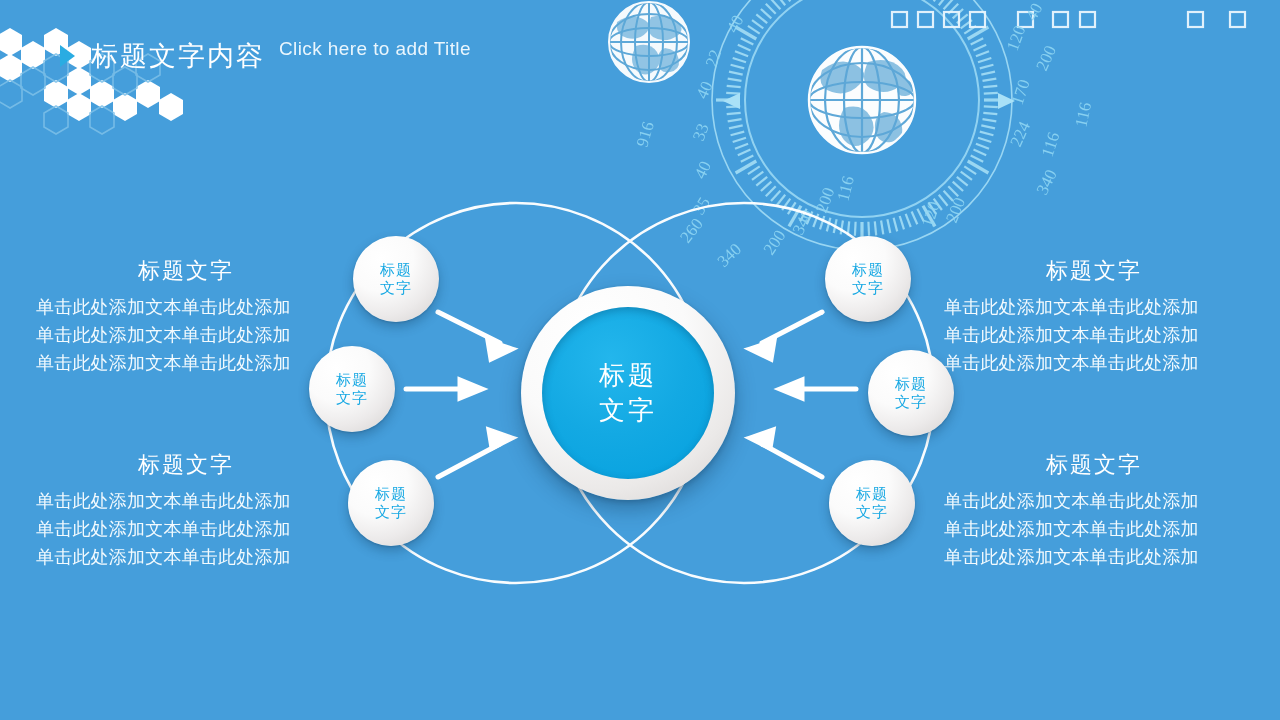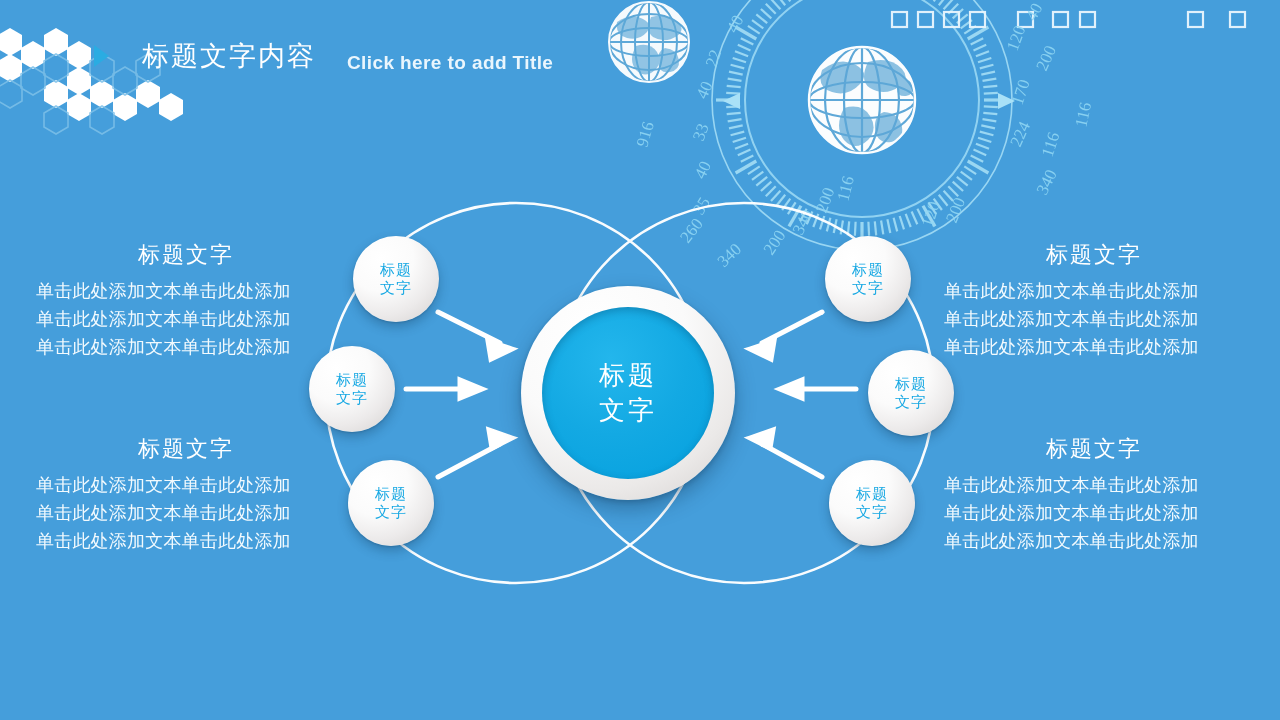--- a/index.html
+++ b/index.html
@@ -10,28 +10,28 @@
     position:relative;
   }
   #slide{position:absolute;inset:0;width:1280px;height:720px;overflow:hidden;}
 
   
   .deco{position:absolute;left:0;top:0;width:1280px;height:720px;pointer-events:none;}
 
   
   #header{position:absolute;left:0;top:0;width:560px;height:150px;}
   #hex-cluster{position:absolute;left:0;top:8px;width:200px;height:140px;}
-  #title-row{position:absolute;left:60px;top:38px;display:flex;align-items:flex-end;gap:31px;white-space:nowrap;margin-left:34px;}
+  #title-row{position:absolute;left:60px;top:38px;display:flex;align-items:flex-start;gap:14px;white-space:nowrap;}
   #tri-bullet{width:0;height:0;border-left:15px solid #2aace2;border-top:11px solid transparent;border-bottom:11px solid transparent;align-self:center;margin-right:2px;}
   #title-cn{color:#ffffff;font-size:27px;letter-spacing:2px;font-weight:400;}
-  #title-en{color:#eaf6fd;font-size:19px;letter-spacing:.4px;font-weight:700;}
+  #title-en{color:#eaf6fd;font-size:19px;letter-spacing:.4px;font-weight:400;}
 
   
   .txtblock{position:absolute;width:300px;}
-  .txtblock .bt{color:#ffffff;font-size:22px;letter-spacing:2px;margin-bottom:11px;line-height:1.1;}
+  .txtblock .bt{color:#ffffff;font-size:22px;letter-spacing:2px;margin-bottom:11px;line-height:1.1;margin-top:16px;}
   .txtblock .bl{color:#f2fafe;font-size:18px;line-height:1.55;letter-spacing:.2px;}
   #tb-tl{left:36px;top:243px;text-align:center;}
   #tb-tl .bt{text-align:center;}
   #tb-tl .bl{text-align:left;}
   #tb-bl{left:36px;top:437px;text-align:center;}
   #tb-bl .bt{text-align:center;}
   #tb-bl .bl{text-align:left;}
   #tb-tr{left:944px;top:243px;text-align:center;}
   #tb-tr .bt{text-align:center;}
   #tb-tr .bl{text-align:left;}

